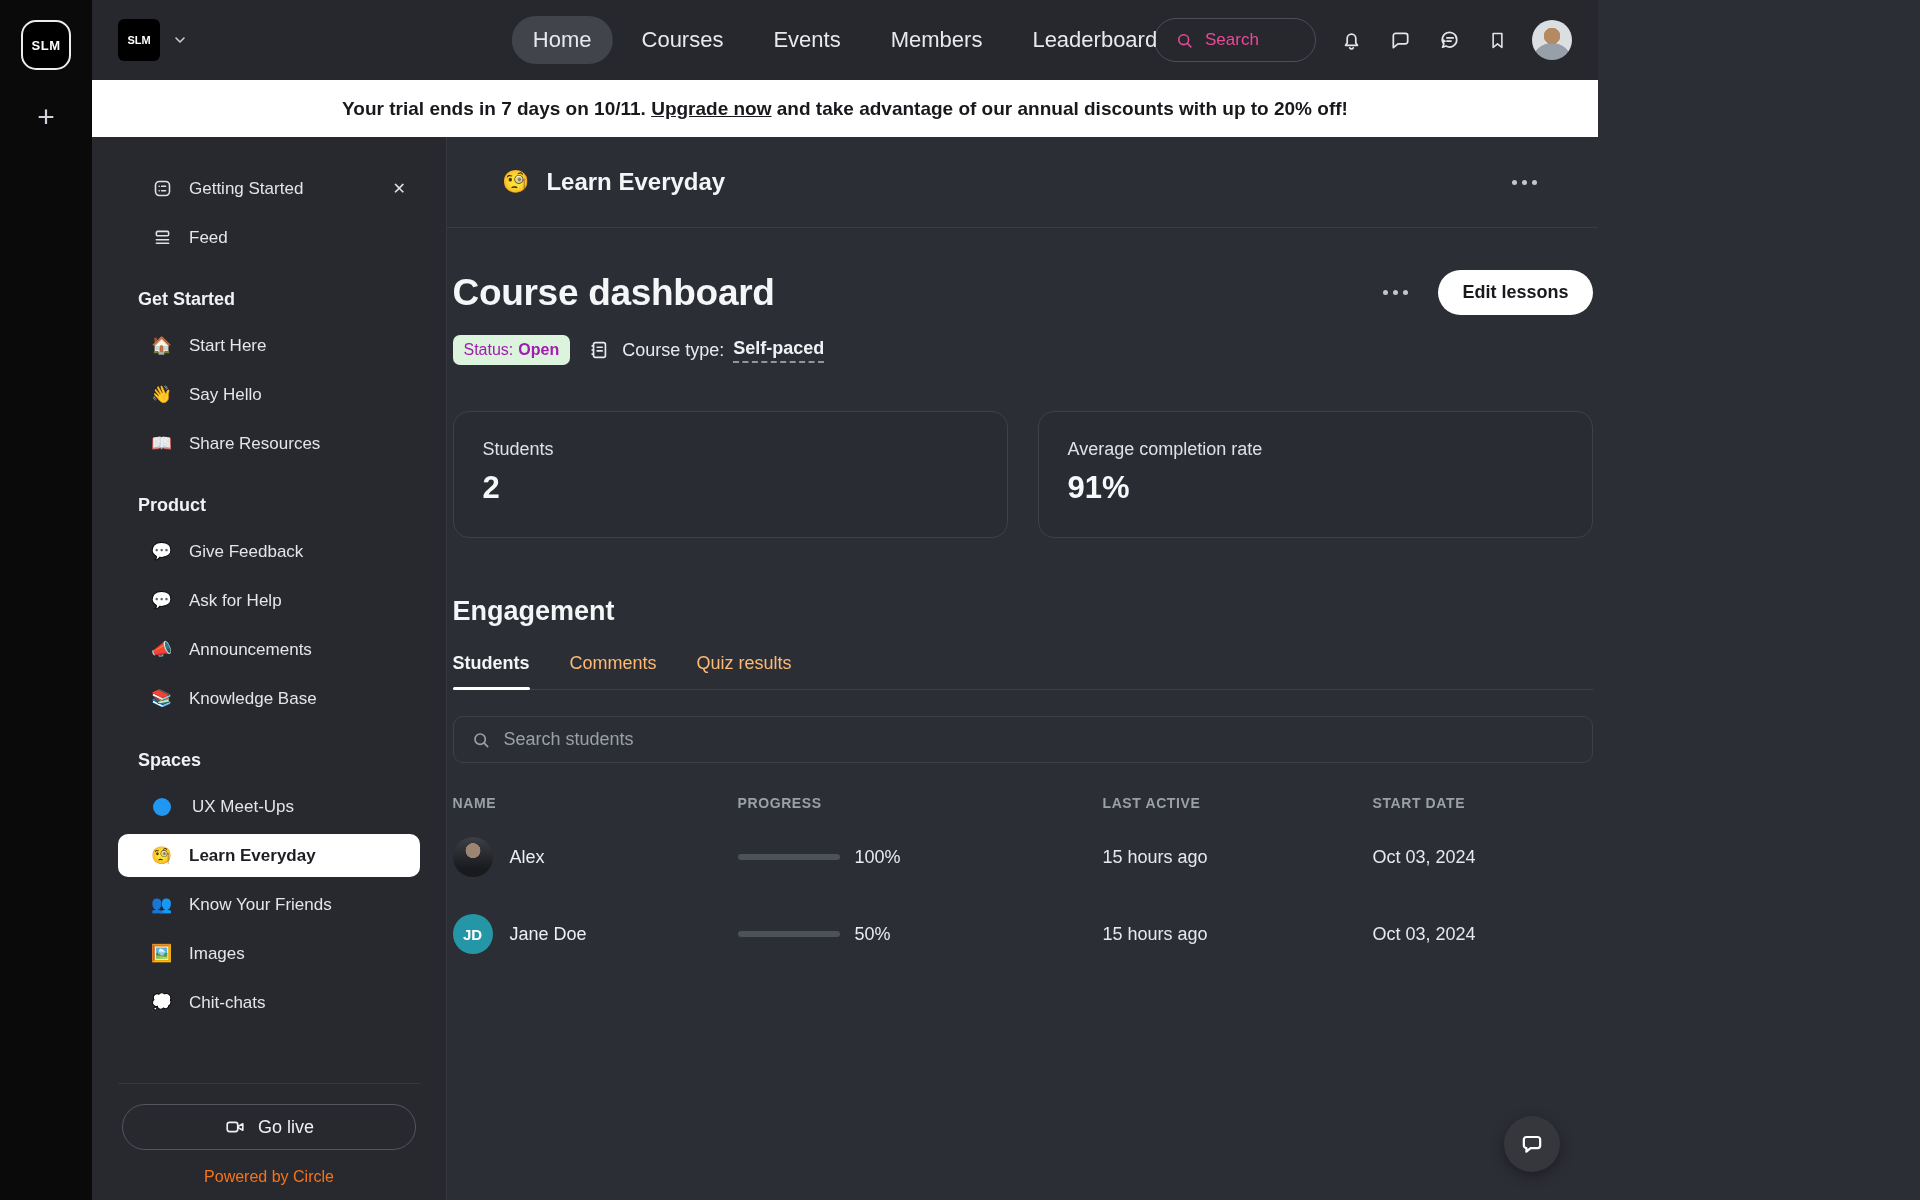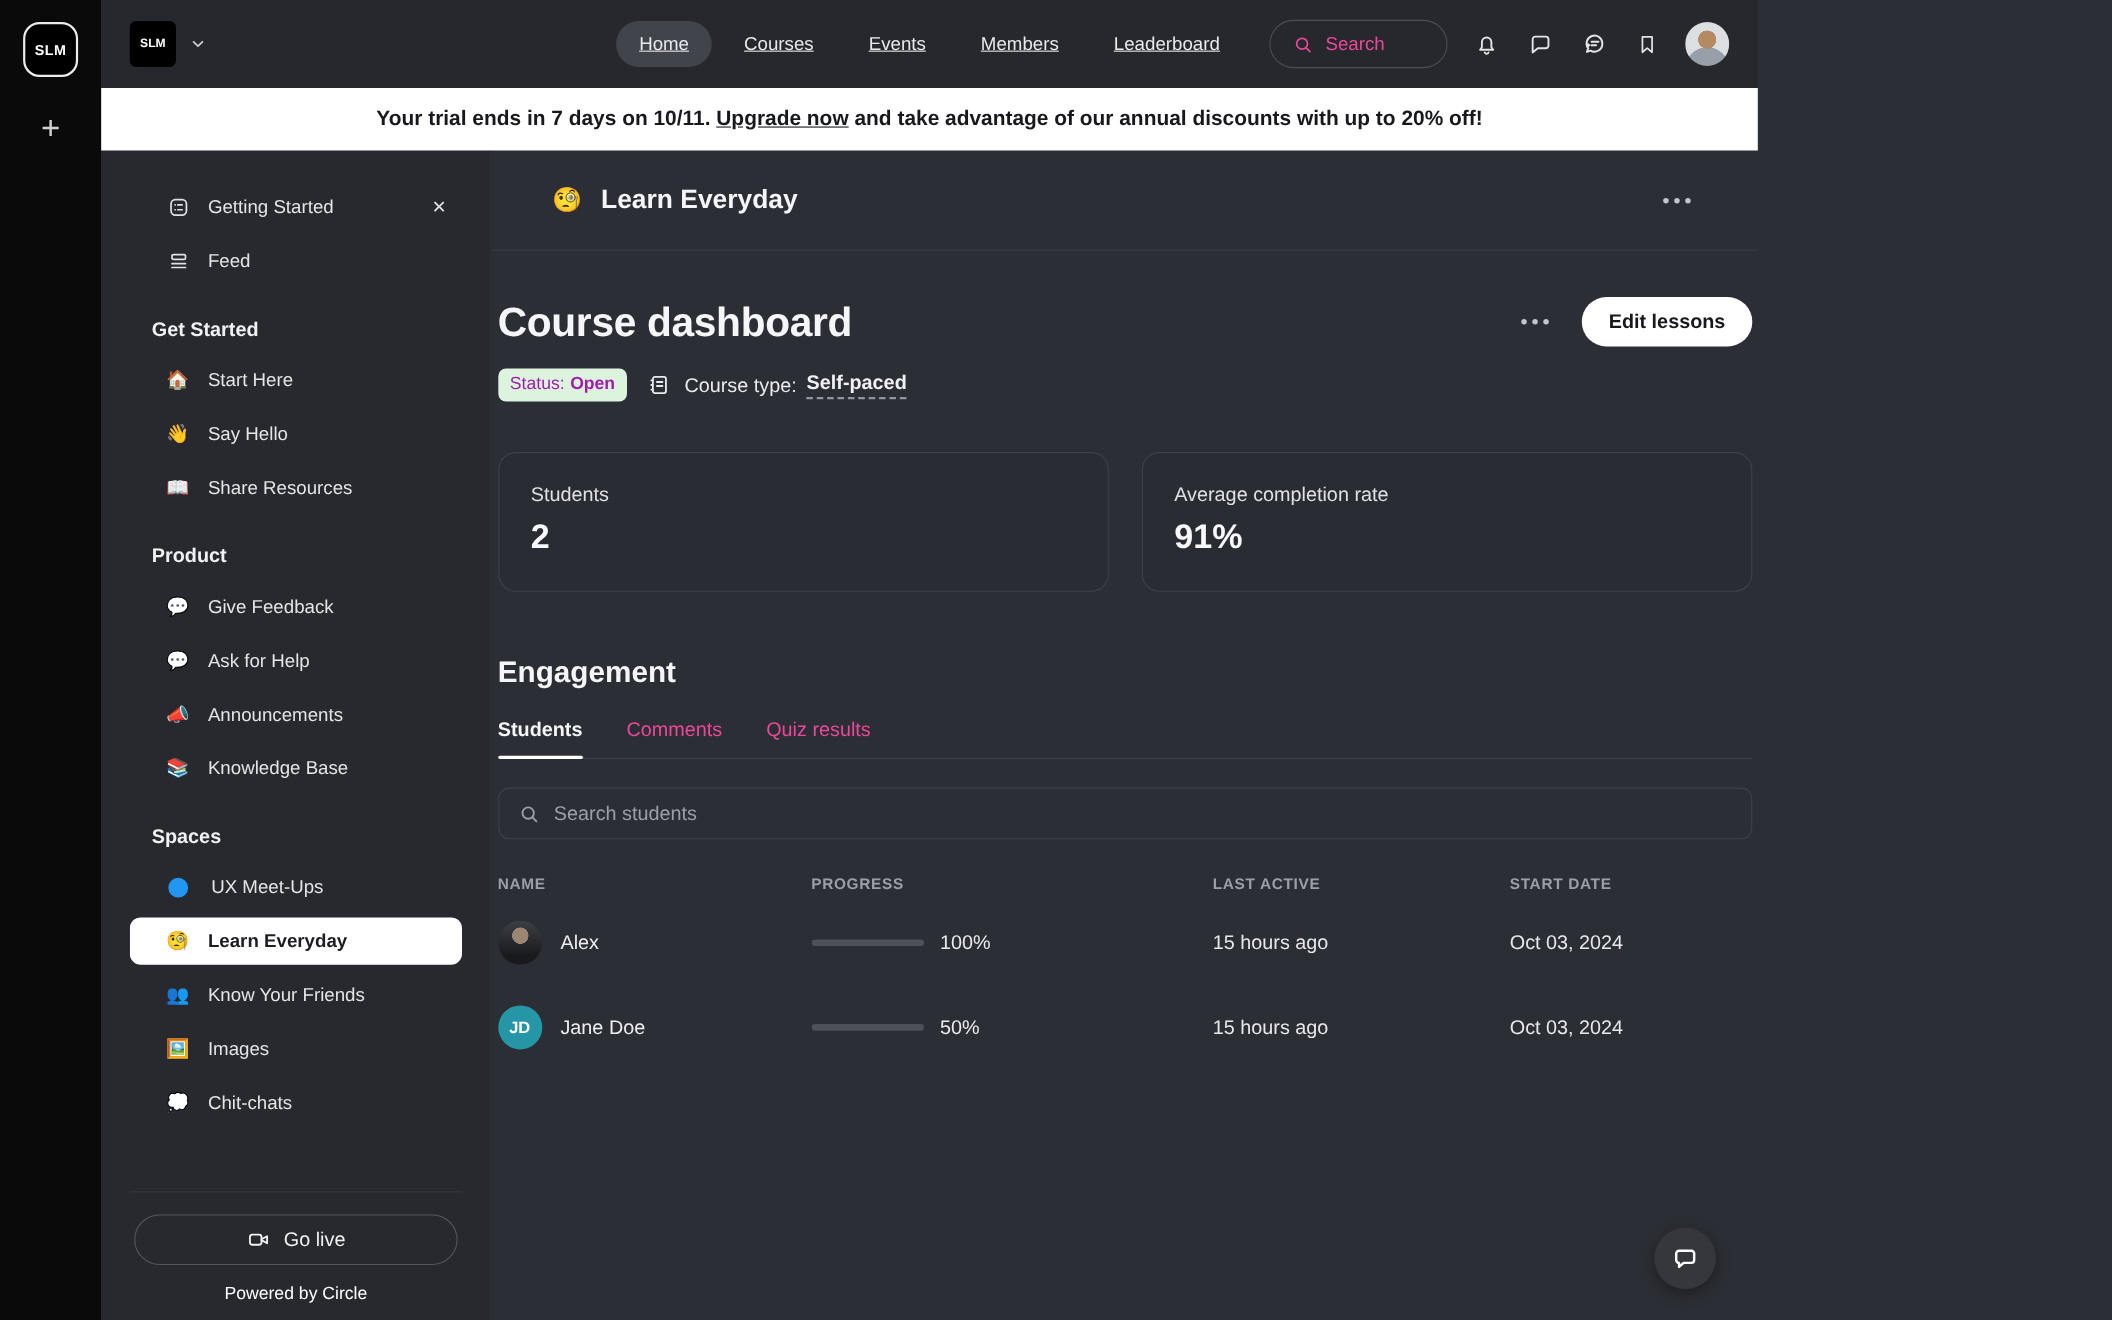--- a/index.html
+++ b/index.html
@@ -18,21 +18,21 @@
 
   .app-right { flex:1; display:flex; flex-direction:column; min-width:0; }
 
   
   .topbar { height:80px; background:#26282e; display:flex; align-items:center; padding:0 26px; position:relative; flex:0 0 80px; }
   .topbar-left { display:flex; align-items:center; gap:12px; }
   .community-logo { width:42px; height:42px; background:#000; border-radius:6px; display:flex; align-items:center; justify-content:center;
     color:#fff; font-weight:700; font-size:11px; cursor:pointer; }
   .chev { color:#c9ccd1; display:flex; }
   .topbar-nav { position:absolute; left:50%; transform:translateX(-50%); display:flex; align-items:center; gap:8px; }
-  .nav-item { padding:11px 21px; border-radius:999px; color:#e7e9ec; font-size:17px; cursor:pointer; white-space:nowrap;text-decoration:underline; }
+  .nav-item { padding:11px 21px; border-radius:999px; color:#e7e9ec; font-size:22px; cursor:pointer; white-space:nowrap; }
   .nav-item.active { background:#41444b; }
   .topbar-right { margin-left:auto; display:flex; align-items:center; gap:22px; }
   .search-pill { display:flex; align-items:center; gap:11px; border:1px solid #4a4e55; border-radius:999px;
     padding:11px 20px; min-width:162px; color:#ec4899; font-size:17px; cursor:text; }
   .icon-btn { background:none; border:none; color:#e3e5e9; display:flex; align-items:center; cursor:pointer; padding:2px; }
   .avatar-top { width:40px; height:40px; border-radius:50%; cursor:pointer;
     background: radial-gradient(circle at 50% 40%, #b58a63 0 26%, rgba(0,0,0,0) 27%),
                 radial-gradient(circle at 50% 108%, #97a0a8 0 42%, rgba(0,0,0,0) 43%), #dcdfe2; }
 
   
@@ -50,21 +50,21 @@
     color:#e3e5e8; font-size:17px; margin-bottom:6px; cursor:pointer; }
   .side-row .row-ic { width:24px; display:flex; justify-content:center; margin-right:15px; color:#dfe1e5; flex:0 0 24px; }
   .side-row .emoji { width:24px; text-align:center; margin-right:15px; font-size:17px; flex:0 0 24px; }
   .side-row.selected { background:#ffffff; color:#1c1e22; font-weight:600; }
   .side-close { margin-left:auto; background:none; border:none; color:#dfe1e5; font-size:16px; cursor:pointer; }
   .section-title { margin:30px 0 14px; padding-left:20px; color:#f0f1f3; font-weight:700; font-size:18px; }
   .space-dot { width:18px; height:18px; border-radius:50%; background:#2196f3; margin:0 21px 0 3px; flex:0 0 18px; }
   .sidebar-bottom { border-top:1px solid #34373d; padding:20px 4px 14px; flex:0 0 auto; }
   .go-live { width:100%; height:46px; border:1px solid #53565d; border-radius:999px; background:none; color:#f0f1f3;
     font-size:18px; display:flex; align-items:center; justify-content:center; gap:12px; cursor:pointer; font-family:inherit; }
-  .powered { text-align:center; margin-top:18px; color:#ffffff; font-size:16px; }
+  .powered { text-align:center; margin-top:18px; color:#f97316; font-size:16px; }
 
   
   .main { flex:1; background:#2c2e35; display:flex; flex-direction:column; position:relative; min-width:0; }
   .space-header { height:91px; flex:0 0 91px; display:flex; align-items:center; padding:0 55px;
     border-bottom:1px solid #3a3d44; }
   .space-header .emoji { font-size:22px; }
   .space-title { font-size:24px; font-weight:700; color:#f4f5f7; margin-left:17px; }
   .dots-btn { margin-left:auto; background:none; border:none; display:flex; gap:5px; cursor:pointer; padding:6px; }
   .dots-btn i { width:5px; height:5px; border-radius:50%; background:#c3c6cc; }
 
@@ -83,21 +83,21 @@
   .ct-label { font-size:18px; color:#e8eaed; }
   .ct-value { font-size:18px; color:#f0f1f4; font-weight:600; border-bottom:2px dashed #9096a0; padding-bottom:2px; margin-left:9px; cursor:pointer; }
 
   .stats-row { margin-top:46px; display:flex; gap:30px; }
   .stat-card { flex:1; border:1px solid #3e4148; background:#2a2c33; border-radius:16px; padding:27px 29px 31px; }
   .stat-label { font-size:18px; color:#dfe1e5; }
   .stat-value { font-size:31px; font-weight:700; color:#f7f8fa; margin-top:10px; }
 
   .engagement-title { margin-top:58px; font-size:27px; font-weight:700; color:#f4f5f7; }
   .tabs { margin-top:26px; display:flex; gap:40px; border-bottom:1px solid #3e4148; }
-  .tab { position:relative; padding-bottom:15px; font-size:18px; color:#ec4899; cursor:pointer; }
+  .tab { position:relative; padding-bottom:15px; font-size:18px; color:#fdba74; cursor:pointer; }
   .tab.active { color:#f4f5f7; font-weight:600; }
   .tab.active::after { content:""; position:absolute; left:0; right:0; bottom:-1px; height:3px; background:#fff; border-radius:2px; }
 
   .search-box { margin-top:26px; height:47px; border:1px solid #3e4148; border-radius:10px; display:flex; align-items:center;
     padding:0 17px; gap:13px; color:#9ba0a8; }
   .search-box input { flex:1; background:transparent; border:none; outline:none; color:#e8eaed; font-size:18px; font-family:inherit; }
   .search-box input::placeholder { color:#9ba0a8; }
 
   .tbl-head { margin-top:32px; display:grid; grid-template-columns:285px 365px 270px 1fr; color:#9ba0a8;
     font-size:14px; font-weight:700; letter-spacing:.6px; }

